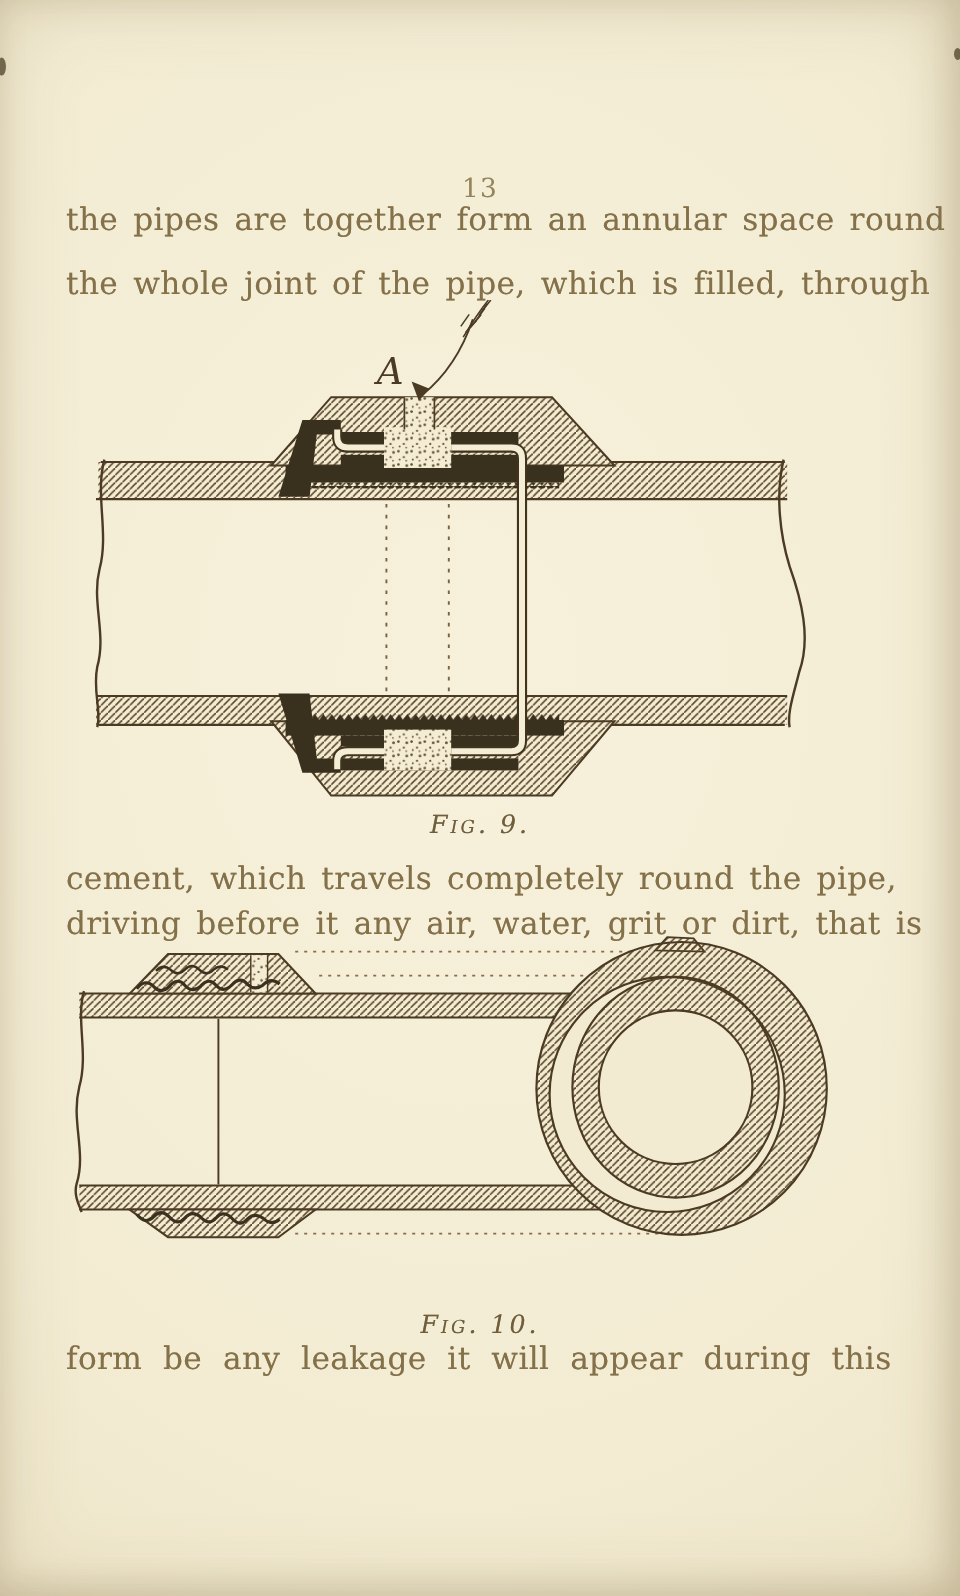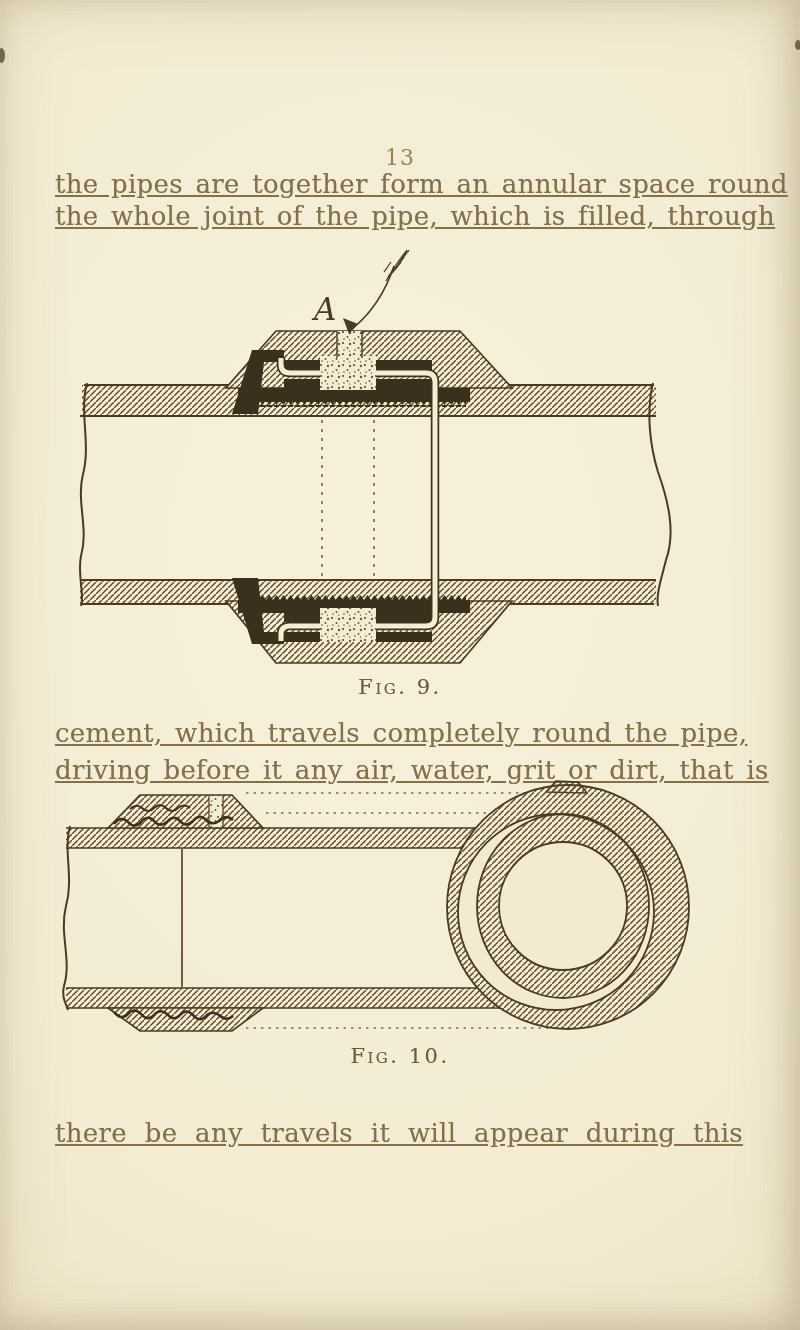--- a/index.html
+++ b/index.html
@@ -13,41 +13,41 @@
     position:absolute;left:0;top:104px;width:800px;text-align:center;
     font-size:22px;color:#94835c;letter-spacing:1px;margin-top:41px;
   }
   .bodyline{
     position:absolute;left:55px;width:688px;height:30px;
     font-size:26px;line-height:1.1;color:#84714a;
     text-align:justify;text-align-last:justify;
     word-spacing:4px;letter-spacing:0.3px;
     text-shadow:0 0 .5px rgba(132,113,74,.55);
     white-space:nowrap;
-    text-decoration:underline;
   }
   .bodyline.loose{text-align-last:justify;}
   .caption{
     position:absolute;left:0;width:800px;text-align:center;
     font-size:21px;color:#6f5d3c;font-variant:small-caps;letter-spacing:2.5px;
     text-shadow:0 0 .5px rgba(111,93,60,.5);
+    font-style:italic;
   }
   .speck{position:absolute;background:#4e4228;border-radius:50%;opacity:.75;}
   svg{position:absolute;}
   text.figlabel{font-family:"DejaVu Serif","Liberation Serif",serif;font-style:italic;}
 </style>
 </head>
 <body>
 
 <div id="page">
 
   <div class="pagenum">13</div>
 
   <div class="bodyline" style="top:170px">the pipes are together form an annular space round</div>
-  <div class="bodyline" style="top:202px">the whole joint of the pipe, which is filled, through</div>
+  <div class="bodyline" style="top:223px">the whole joint of the pipe, which is filled, through</div>
 
   <svg style="left:40px;top:250px" width="680" height="425" viewBox="40 250 680 425">
     <defs>
       <pattern id="h9" width="6" height="6" patternUnits="userSpaceOnUse">
         <path d="M-1,7 L7,-1" stroke="#5a4729" stroke-width="1.35" fill="none"></path>
       </pattern>
       <pattern id="st9" width="11" height="11" patternUnits="userSpaceOnUse">
         <rect width="11" height="11" fill="#f4ecd3"></rect>
         <circle cx="2" cy="2" r="1.1" fill="#5d4b2e"></circle>
         <circle cx="6.5" cy="7" r="0.9" fill="#5d4b2e"></circle>
@@ -181,20 +181,20 @@
       <path d="M114,1012 q7,9 14,2 q6,-7 13,0 q7,8 13,1 q6,-7 13,-1 q7,8 13,1 q6,-7 13,0 q7,8 13,1 q6,-6 13,-1 q7,7 14,1" stroke="#3a311e" stroke-width="2.6" fill="none"></path>
     </g>
 
     <g>
       <ellipse cx="568" cy="907" rx="121" ry="122" fill="#f3ebd1"></ellipse>
       <path d="M546,792 L556,781 L578,782 L587,793 Z" fill="url(#h10)" stroke="#4b3a24" stroke-width="1.5"></path>
       <path fill-rule="evenodd" d="M447,907 a121,122 0 1,0 242,0 a121,122 0 1,0 -242,0 M458,912 a98,98 0 1,1 196,0 a98,98 0 1,1 -196,0" fill="url(#h10)" stroke="#4b3a24" stroke-width="1.8"></path>
       <path fill-rule="evenodd" d="M477,906 a86,92 0 1,0 172,0 a86,92 0 1,0 -172,0 M499,906 a64,64 0 1,1 128,0 a64,64 0 1,1 -128,0" fill="url(#h10)" stroke="#4b3a24" stroke-width="1.8"></path>
     </g>
   </svg>
-  <div class="caption" style="top:1044px">Fig. 10.</div>
-
-  <div class="bodyline" style="top:1119px">there be any travels it will appear during this</div>
+  <div class="caption" style="top:1092px">Fig. 10.</div>
+
+  <div class="bodyline" style="top:1119px">form be any leakage it will appear during this</div>
 
   <div class="speck" style="left:-2px;top:48px;width:7px;height:15px"></div>
   <div class="speck" style="left:795px;top:40px;width:6px;height:10px"></div>
 
 </div>
 
 </body></html>

